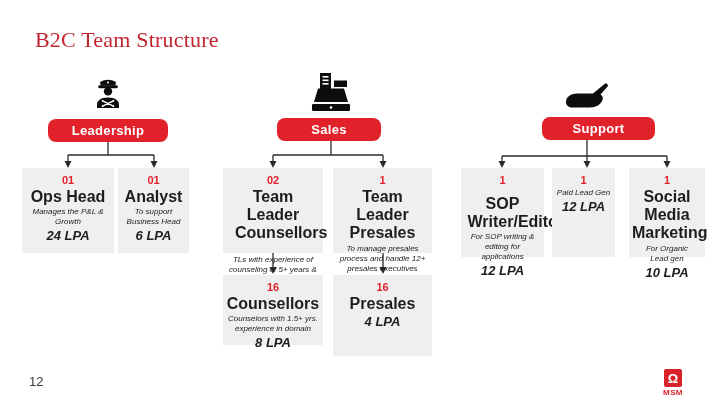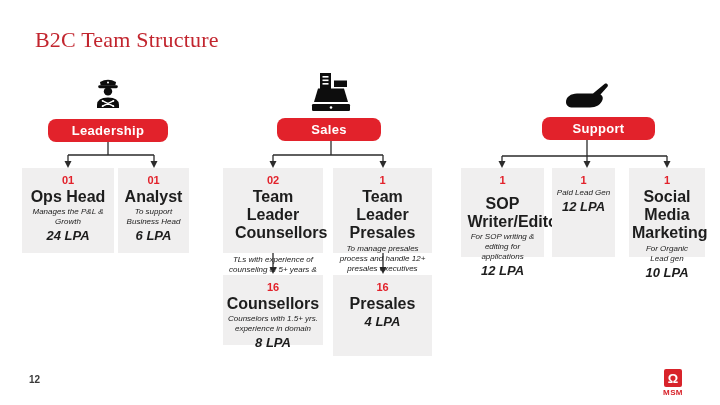--- a/index.html
+++ b/index.html
@@ -11,21 +11,21 @@
          color:#fff;font-weight:bold;font-size:13px;display:flex;align-items:center;
          justify-content:center;letter-spacing:.3px;}
   .icon{position:absolute;}
   .card{position:absolute;background:#f0efef;text-align:center;padding:4px 3px 16px 3px;
         box-sizing:border-box;line-height:1.15;}
   .card .num{color:#e2222b;font-weight:bold;font-size:11px;margin-top:2px;}
   .card .ctitle{font-weight:bold;font-size:16px;margin-top:1px;}
   .card .cdesc{font-style:italic;font-size:8px;line-height:1.25;margin-top:1px;color:#222;}
   .card .lpa{font-weight:bold;font-size:13px;margin-top:2px;font-style:italic;}
   .connectors{position:absolute;left:0;top:0;pointer-events:none;}
-  .pagenum{position:absolute;left:29px;top:374px;font-size:10px;font-weight:bold;color:#3a3a3a;}
+  .pagenum{position:absolute;left:29px;top:374px;font-size:13px;font-weight:normal;color:#3a3a3a;}
   .logo{position:absolute;left:660px;top:369px;width:26px;text-align:center;}
   .logo-mark{width:18px;height:18px;margin:0 auto;background:#d8232a;border-radius:2px;
         display:flex;align-items:center;justify-content:center;color:#fff;
         font-size:13px;font-weight:bold;line-height:1;}
   .logo-text{color:#d8232a;font-weight:bold;font-size:8px;margin-top:1px;letter-spacing:.4px;}
 </style>
 </head>
 <body>
 
 <div class="slide">

